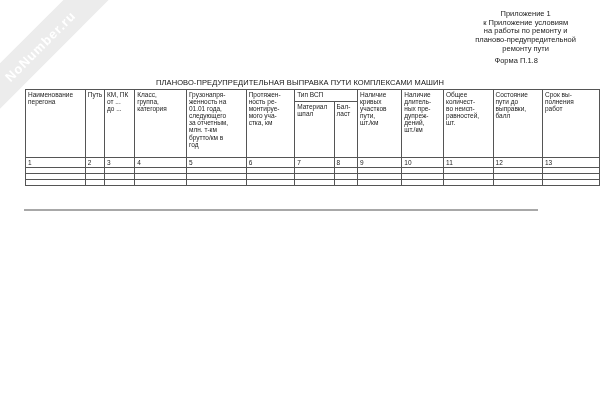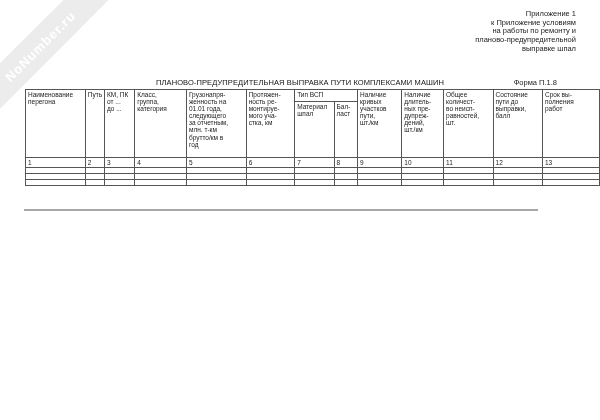--- a/index.html
+++ b/index.html
@@ -23,27 +23,27 @@
     font-size:13px; font-weight:bold;
     color:#ffffff;
     letter-spacing:1px;
     user-select:none;
   }
 
   
   .note {
     position:absolute;
     top:10px; right:24px;
-    text-align:right;
+    text-align:center;
     font-size:7.5px;
     line-height:8.7px;
     color:#222;
   }
   .note .form-label {
-    margin-top:25px;
+    margin-top:3px;
     padding-right:19px;
   }
 
   
   .title {
     position:absolute;
     top:78px; left:0;
     width:600px;
     text-align:center;
     font-size:7.5px;
@@ -87,21 +87,21 @@
 </head>
 <body>
 
 <div class="watermark">NoNumber.ru</div>
 
 <div class="note">
   <div>Приложение 1</div>
   <div>к Приложение условиям</div>
   <div>на работы по ремонту и</div>
   <div>планово-предупредительной</div>
-  <div>выправке шпал</div>
+  <div>ремонту пути</div>
   <div class="form-label">Форма П.1.8</div>
 </div>
 
 <div class="title">ПЛАНОВО-ПРЕДУПРЕДИТЕЛЬНАЯ ВЫПРАВКА ПУТИ КОМПЛЕКСАМИ МАШИН</div>
 
 <table class="doc-table">
   <colgroup>
     <col style="width:61px">
       <col style="width:18px">
       <col style="width:32px">

